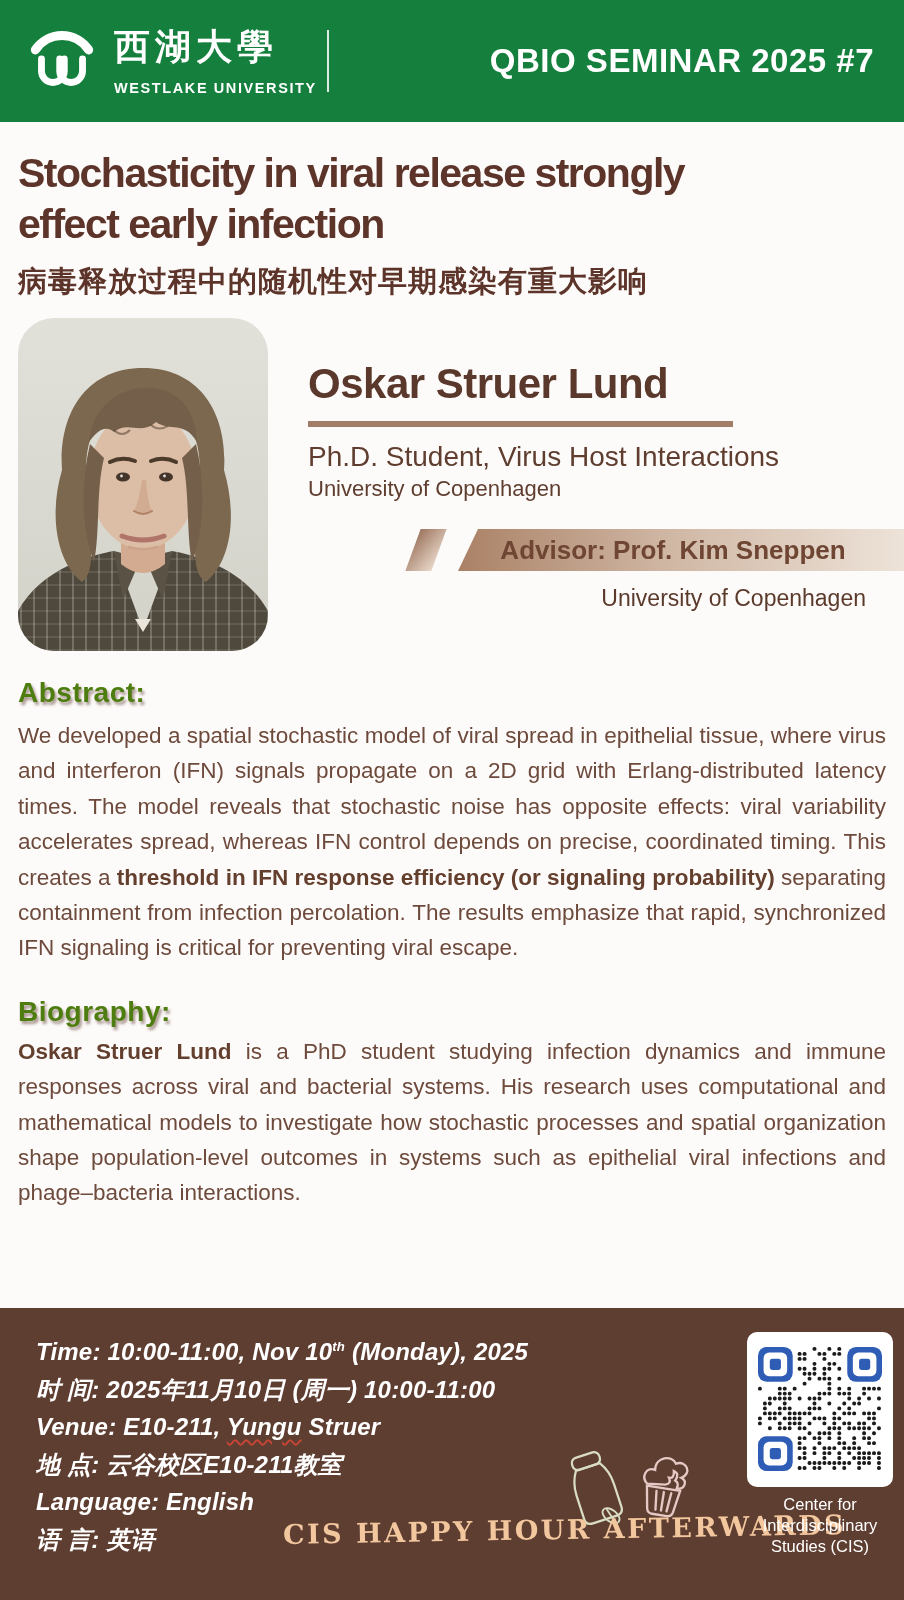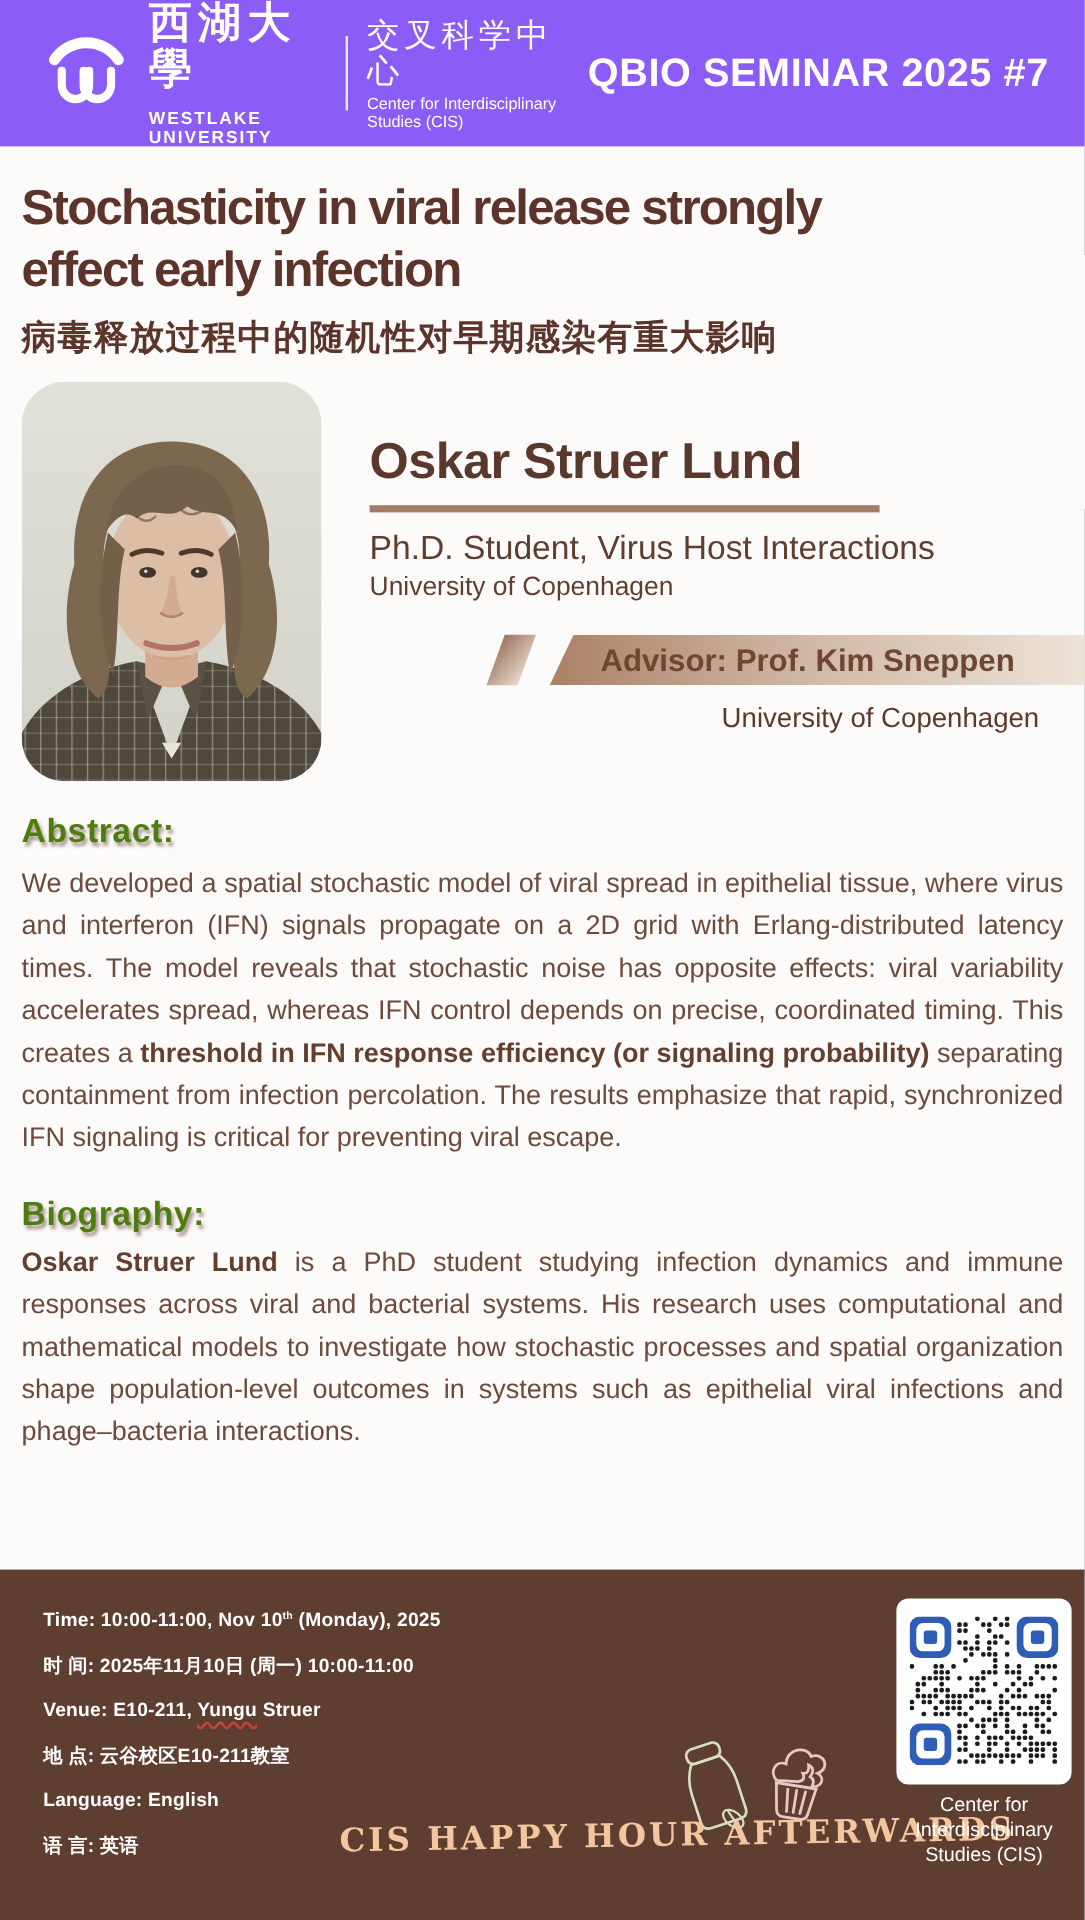--- a/index.html
+++ b/index.html
@@ -4,22 +4,22 @@
 <style>
   * { margin:0; padding:0; box-sizing:border-box; }
   html,body { background:#888; }
   .poster {
     position:relative; width:904px; height:1600px; margin:0 auto;
     background:#fdfbfa; overflow:hidden;
     font-family:"Liberation Sans","DejaVu Sans",sans-serif;
   }
   
   .header {
-    position:relative; height:122px; background:#8b5cf6;
-    display:flex; align-items:center; padding:0 30px 0 34px;
+    position:relative; height:122px; background:#15803d;
+    display:flex; align-items:center; padding:0 30px 0 24px;
   }
   .logo-mark { width:76px; height:76px; flex:0 0 auto; margin-top:2px; }
   .logo-cn-block { margin-left:14px; color:#fff; }
   .logo-cn { font-family:"DejaVu Serif","Liberation Serif",serif; font-weight:bold; font-size:36px; letter-spacing:5px; line-height:38px; }
   .logo-en { font-size:14.5px; font-weight:bold; letter-spacing:1.6px; margin-top:15px; }
   .hdr-divider { width:2px; height:62px; background:rgba(255,255,255,.85); margin:0 16px 0 10px; }
   .cis-block { color:#fff; }
   .cis-cn { font-size:27px; letter-spacing:4px; line-height:30px; font-weight:400; }
   .cis-en { font-size:13.5px; margin-top:5px; font-weight:400; }
   .seminar-no { margin-left:auto; color:#fff; font-size:33px; font-weight:bold; letter-spacing:.5px; white-space:nowrap; }
@@ -59,21 +59,21 @@
   .body-par {
     margin-top:9px; font-size:22.5px; line-height:35.4px; color:#6d4a3b;
     text-align:justify;
   }
   .body-par b { color:#643f2e; }
   
   .footer {
     position:absolute; left:0; right:0; bottom:0; height:292px;
     background:#5f3e32; color:#fff; padding:26px 0 0 36px;
   }
-  .f-line { font-size:16px; font-weight:bold; line-height:25px; margin-bottom:12.5px; letter-spacing:.2px; }
+  .f-line { font-size:24px; font-weight:bold; line-height:25px; margin-bottom:12.5px; letter-spacing:.2px;font-style:italic; }
   .f-line sup { font-size:.55em; vertical-align:super; }
   .squiggle { text-decoration:underline wavy #c84434; text-decoration-thickness:1.5px; text-underline-offset:4px; }
   .happy-hour {
     position:absolute; left:283px; top:206px; font-size:27px; letter-spacing:2.5px;
     color:#f3c79e; font-weight:bold; transform:rotate(-1deg);
     font-family:"DejaVu Serif","Liberation Serif",serif; white-space:nowrap;
   }
   .doodles { position:absolute; left:566px; top:140px; display:flex; }
   .qr-block { position:absolute; right:11px; top:24px; width:146px; text-align:center; }
   .qr-box { width:146px; height:155px; background:#fff; border-radius:10px; padding-top:15px; }
@@ -88,24 +88,20 @@
     <svg class="logo-mark" viewBox="0 0 100 100" aria-hidden="true">
       <path d="M15 34 A42 42 0 0 1 85 34" fill="none" stroke="#fff" stroke-width="12" stroke-linecap="round"></path>
       <path d="M23 46 V62 A15 15 0 0 0 53 62 V46" fill="none" stroke="#fff" stroke-width="9" stroke-linecap="round"></path>
       <path d="M47 46 V62 A15 15 0 0 0 77 62 V46" fill="none" stroke="#fff" stroke-width="9" stroke-linecap="round"></path>
     </svg>
     <div class="logo-cn-block">
       <div class="logo-cn">西湖大學</div>
       <div class="logo-en">WESTLAKE UNIVERSITY</div>
     </div>
     <div class="hdr-divider"></div>
-    <div class="cis-block">
-      <div class="cis-cn">交叉科学中心</div>
-      <div class="cis-en">Center for Interdisciplinary Studies (CIS)</div>
-    </div>
     <div class="seminar-no">QBIO SEMINAR 2025 #7</div>
   </div>
 
   <div class="main">
 
     <h1 class="title-en"><span>Stochasticity in viral release strongly</span><br><span>effect early infection</span></h1>
     <h2 class="title-cn">病毒释放过程中的随机性对早期感染有重大影响</h2>
 
     <div class="speaker-row">
       <div class="photo-wrap">

